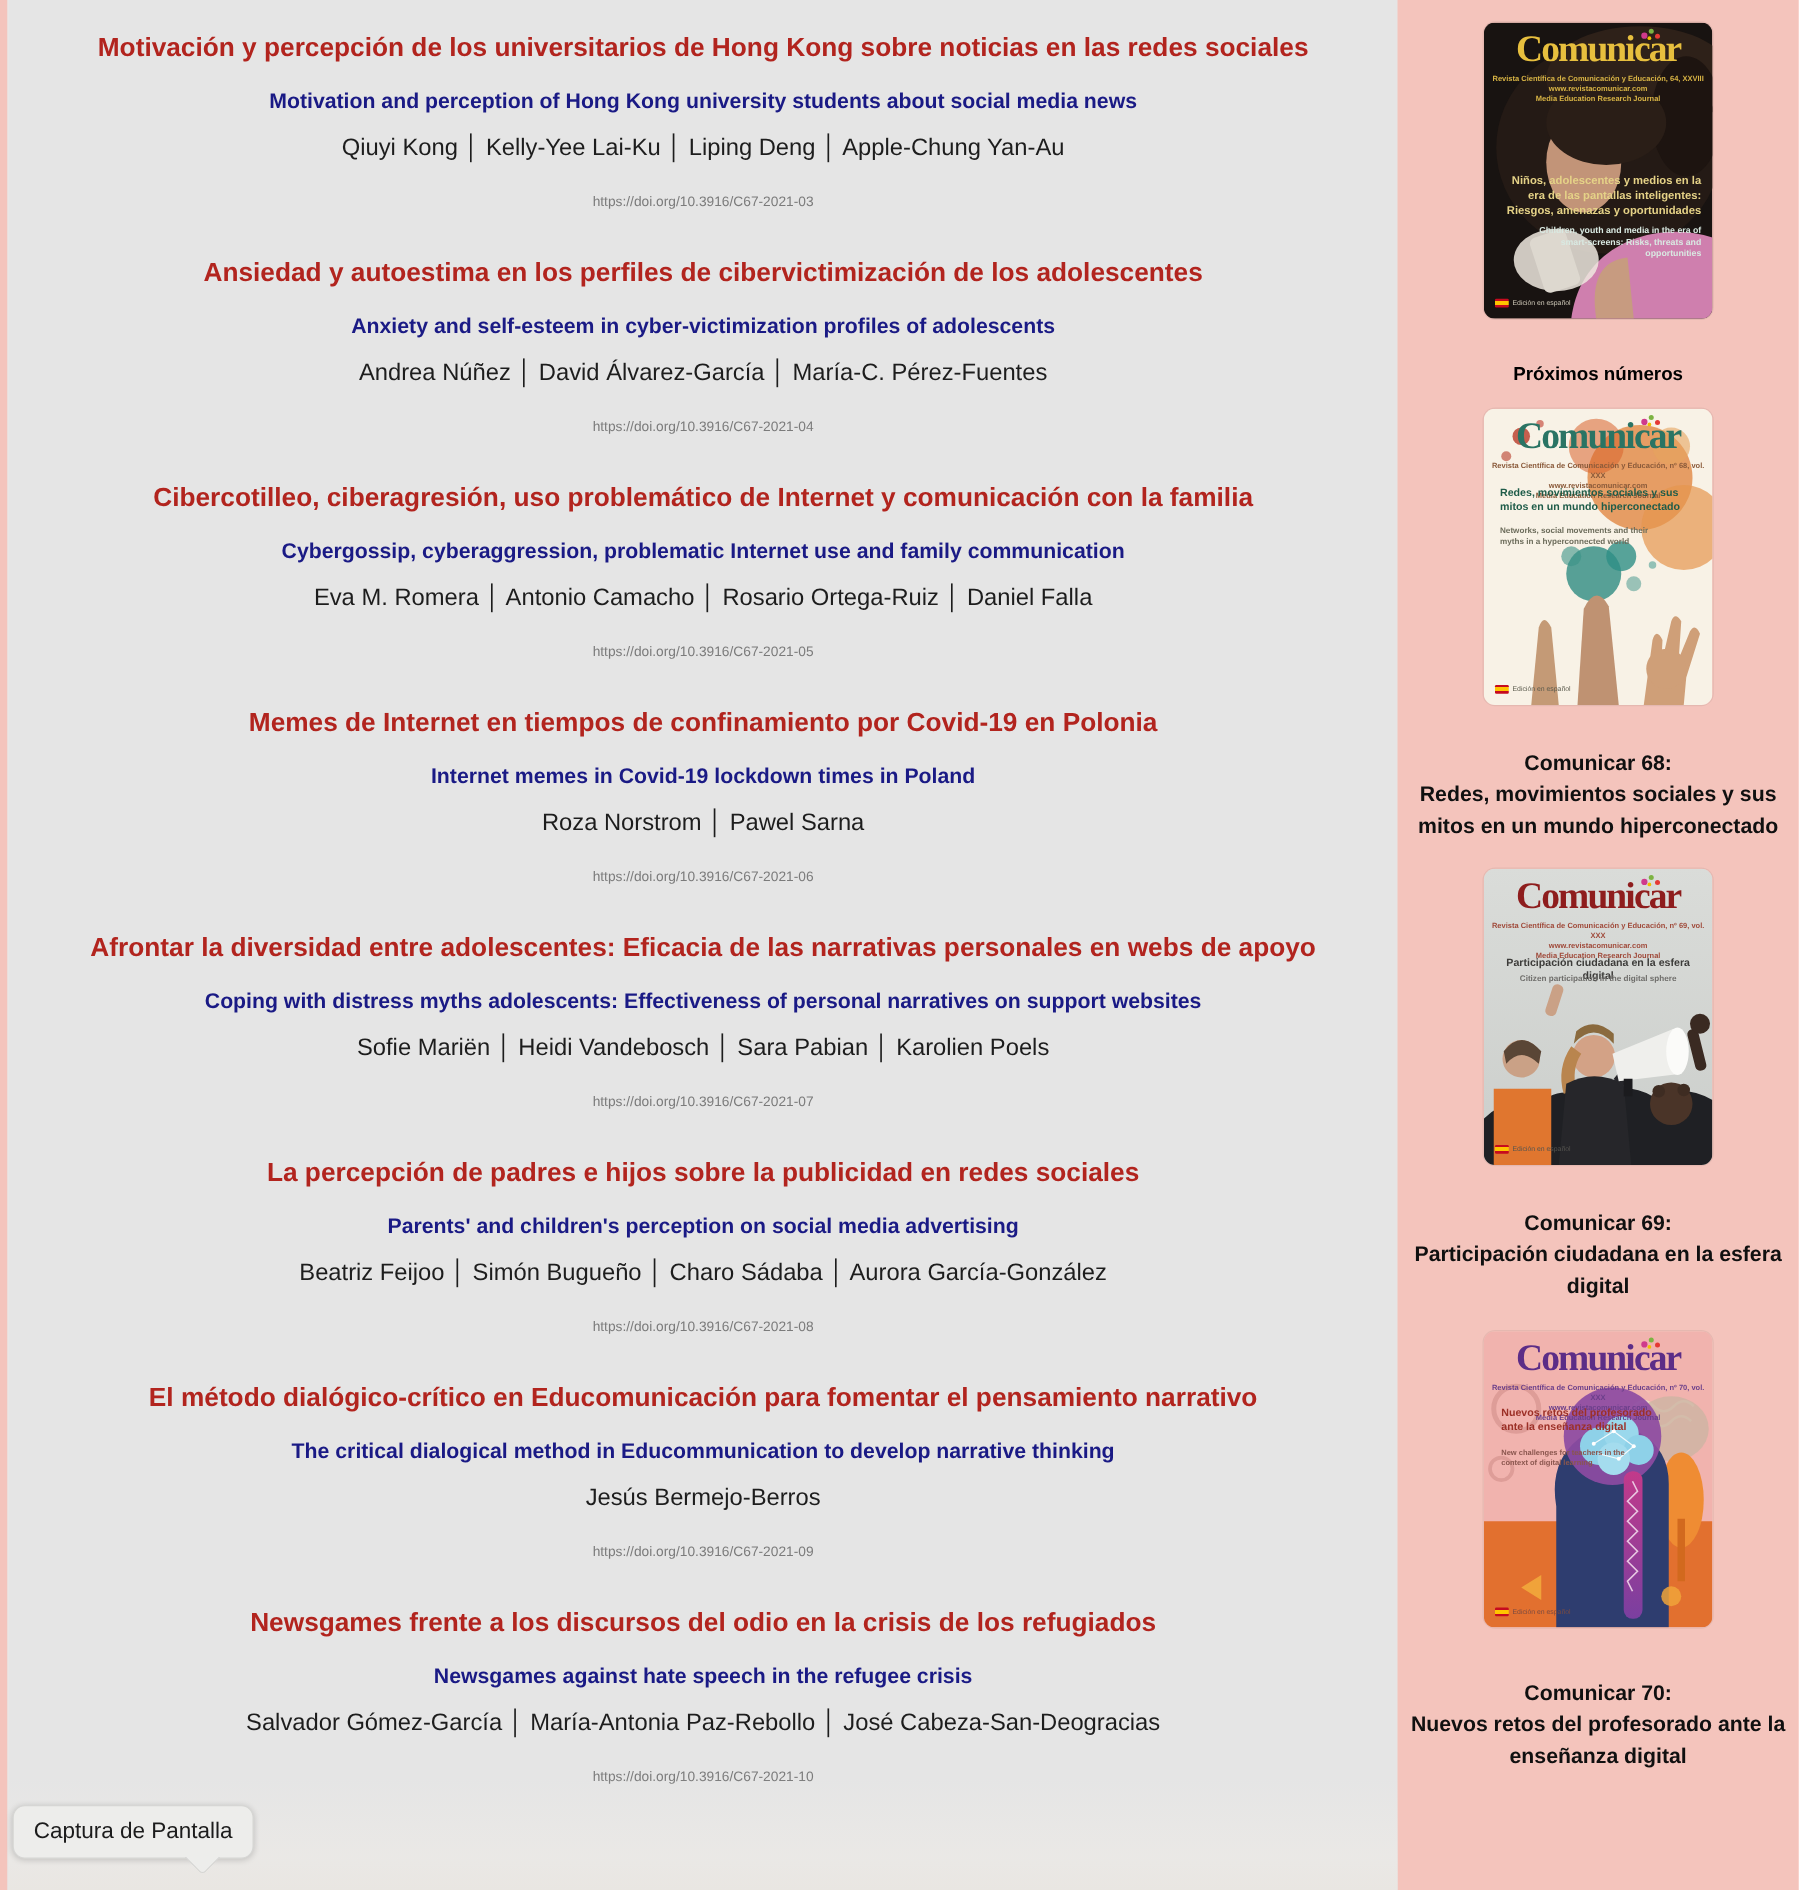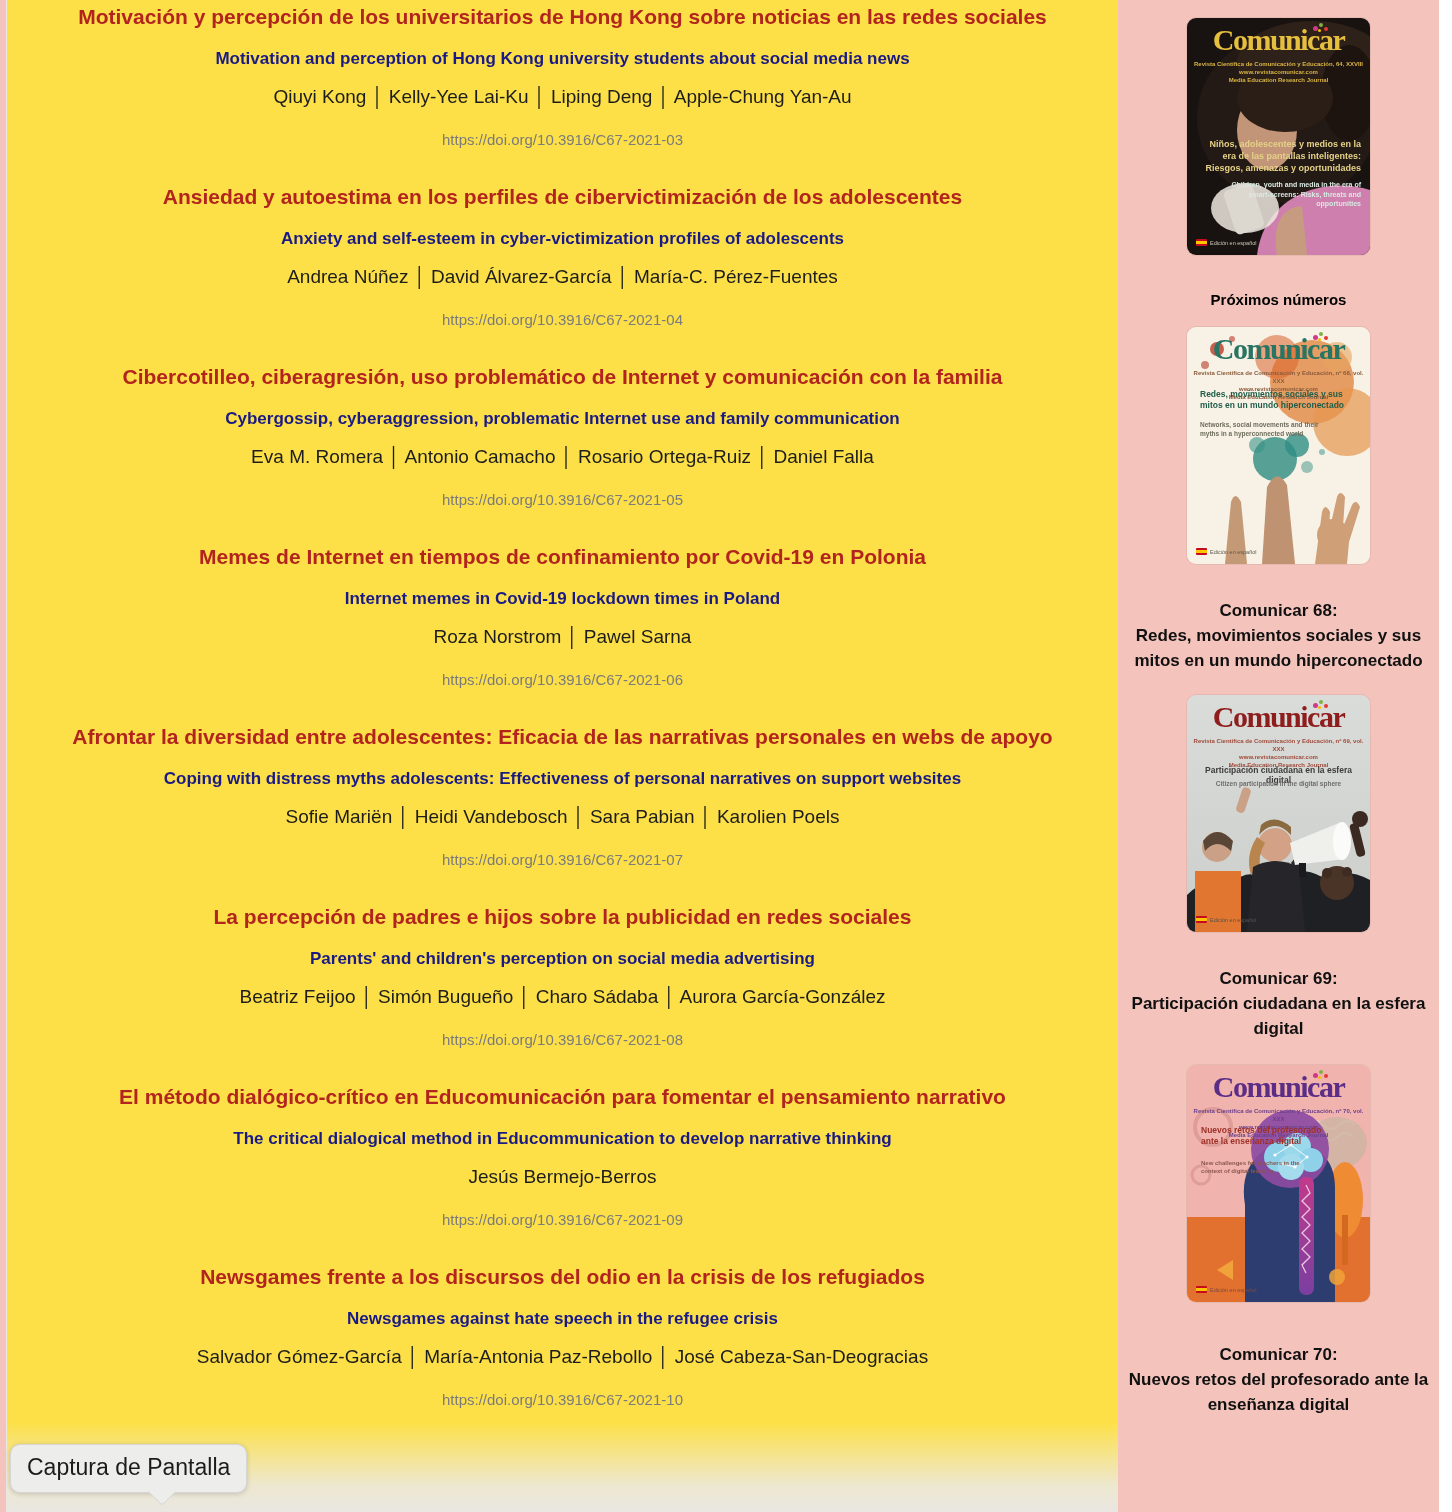--- a/index.html
+++ b/index.html
@@ -8,38 +8,38 @@
     font-family:"Liberation Sans", sans-serif;
     background:#f4c4bc;
     position:relative;
     overflow:hidden;
   }
   .page { position:relative; width:1452px; height:1512px; }
 
   
   .content {
     position:absolute; left:6px; top:0; width:1112px; height:100%;
-    background:#fde047; border-left:1px solid #eae6e4;
-    padding-top:4px; text-align:center;
+    background:#e5e5e5; border-left:1px solid #eae6e4;
+    padding-top:26px; text-align:center;
   }
   .article { margin:0 28px 33px; }
   .title-es {
     font-size:21px; font-weight:bold; color:#b2241e;
     line-height:26px; margin-bottom:18px; cursor:pointer;
   }
   .title-en {
     font-size:17px; font-weight:bold; color:#1a1a85;
     line-height:22px; margin-bottom:15px; cursor:pointer;
   }
   .authors {
     font-size:19px; font-weight:normal; color:#1d1d1d;
     line-height:24px; margin-bottom:20px;
   }
   .doi {
-    font-size:15px; color:#7b7b7b; line-height:22px; cursor:pointer;
+    font-size:11px; color:#7b7b7b; line-height:22px; cursor:pointer;
   }
   .bottom-fade {
     position:absolute; left:0; right:0; bottom:0; height:90px;
     background:linear-gradient(180deg, rgba(235,233,230,0) 0%, rgba(235,233,230,0.85) 70%, #e9e6e2 100%);
     pointer-events:none;
   }
 
   
   .right-gutter { position:absolute; right:0; top:0; width:13px; height:100%; background:#ffffff; }
 
@@ -97,21 +97,21 @@
 
   .c70 .cover-logo{ color:#5c2d87; } .c70 .cover-meta{ color:#6b3f8a; }
   .c70 .tes{ top:60px; left:14px; right:46px; text-align:left; color:#9c3027; font-size:8.5px; line-height:11px; }
   .c70 .ten{ top:94px; left:14px; right:60px; text-align:left; color:#8a564e; font-size:6px; line-height:8px; }
   .c70 .cover-edition{ color:#7a4a40; }
 
   
   .tooltip {
     position:absolute; left:10px; top:1444px; z-index:5;
     background:#ededeb; border:1px solid #d6d6d4; border-radius:10px;
-    padding:9px 16px 11px; font-size:23px; color:#1c1c1c;
+    padding:9px 16px 11px; font-size:18px; color:#1c1c1c;
     box-shadow:0 1px 5px rgba(0,0,0,0.18);
   }
   .tooltip::after {
     content:""; position:absolute; left:141px; bottom:-10px;
     width:19px; height:19px; background:#ededeb;
     border-right:1px solid #d6d6d4; border-bottom:1px solid #d6d6d4;
     transform:rotate(45deg); border-radius:0 0 4px 0;
   }
 </style>
 </head>

